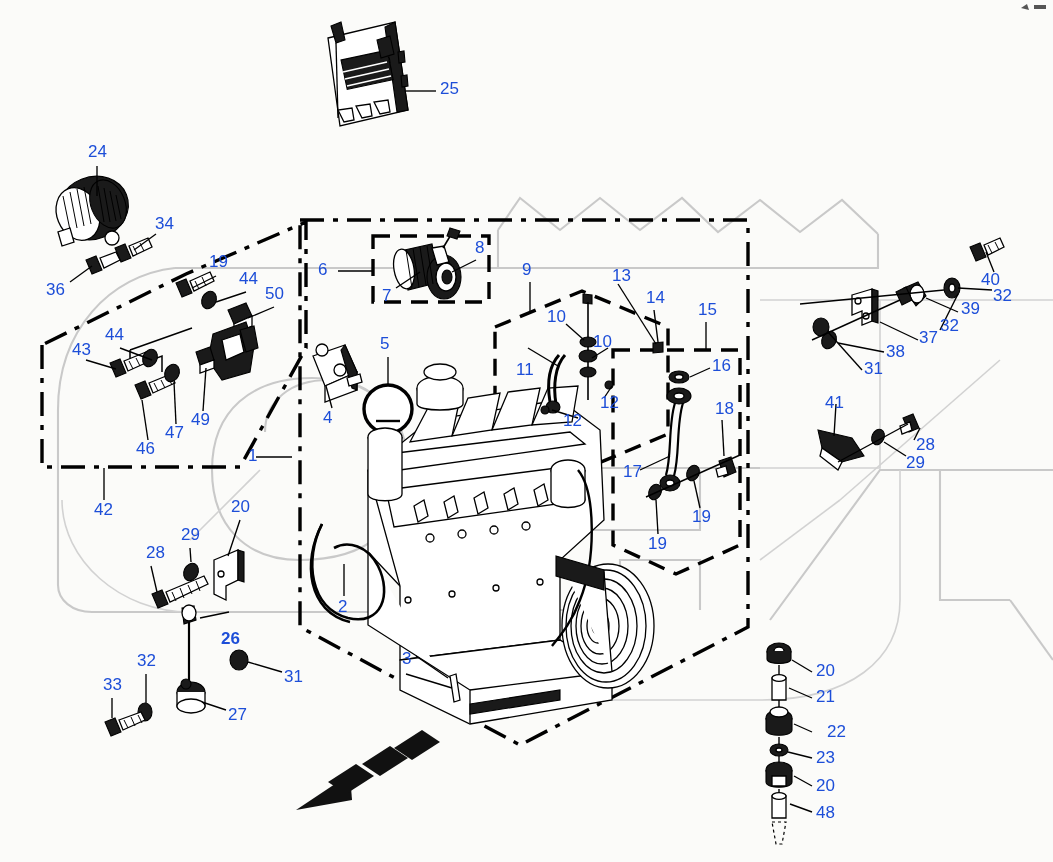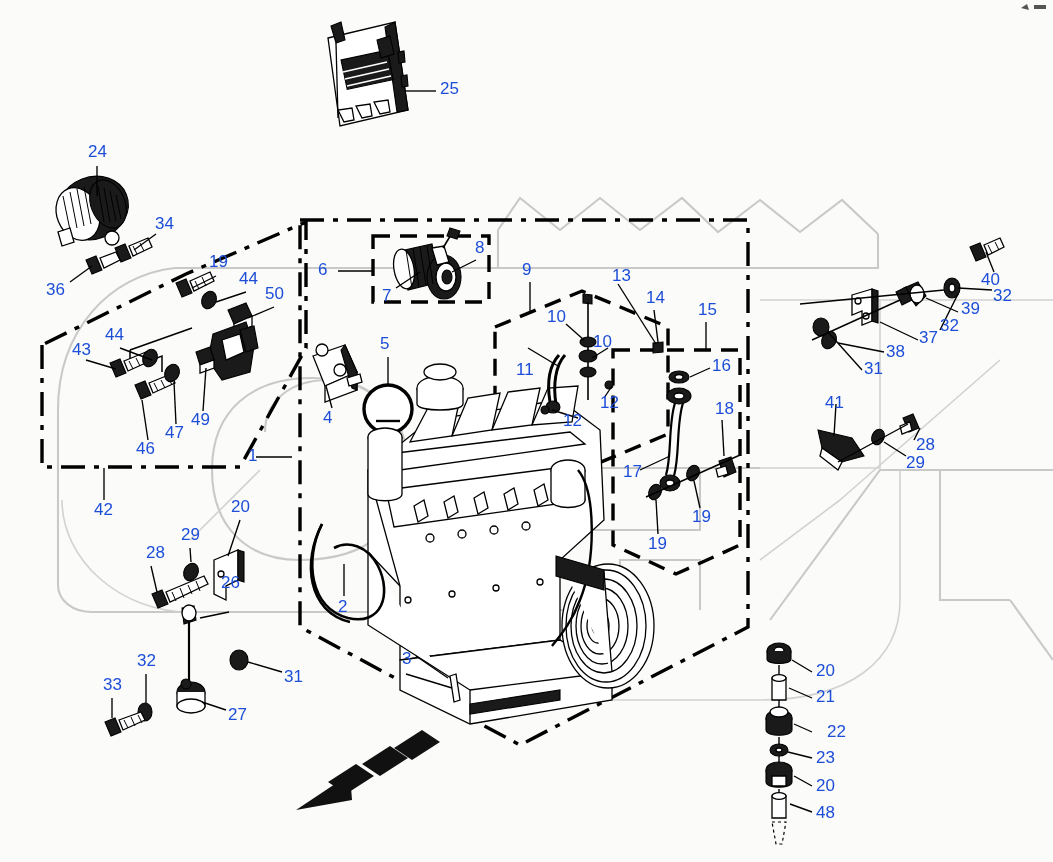--- a/index.html
+++ b/index.html
@@ -498,21 +498,21 @@
   <div class="lbl" style="left:648px;top:535px;">19</div>
   <div class="lbl" style="left:692px;top:508px;">19</div>
   <div class="lbl" style="left:816px;top:662px;">20</div>
   <div class="lbl" style="left:816px;top:688px;">21</div>
   <div class="lbl" style="left:816px;top:723px;margin-left:11px;">22</div>
   <div class="lbl" style="left:816px;top:749px;">23</div>
   <div class="lbl" style="left:816px;top:777px;">20</div>
   <div class="lbl" style="left:816px;top:804px;">48</div>
   <div class="lbl" style="left:88px;top:143px;">24</div>
   <div class="lbl" style="left:440px;top:80px;">25</div>
-  <div class="lbl" style="left:221px;top:574px;">26</div>
+  <div class="lbl" style="left:221px;top:630px;font-weight:bold;">26</div>
   <div class="lbl" style="left:228px;top:706px;">27</div>
   <div class="lbl" style="left:146px;top:544px;">28</div>
   <div class="lbl" style="left:181px;top:526px;">29</div>
   <div class="lbl" style="left:231px;top:498px;">20</div>
   <div class="lbl" style="left:284px;top:668px;">31</div>
   <div class="lbl" style="left:137px;top:652px;">32</div>
   <div class="lbl" style="left:103px;top:676px;">33</div>
   <div class="lbl" style="left:155px;top:215px;">34</div>
   <div class="lbl" style="left:46px;top:281px;">36</div>
   <div class="lbl" style="left:919px;top:329px;">37</div>

